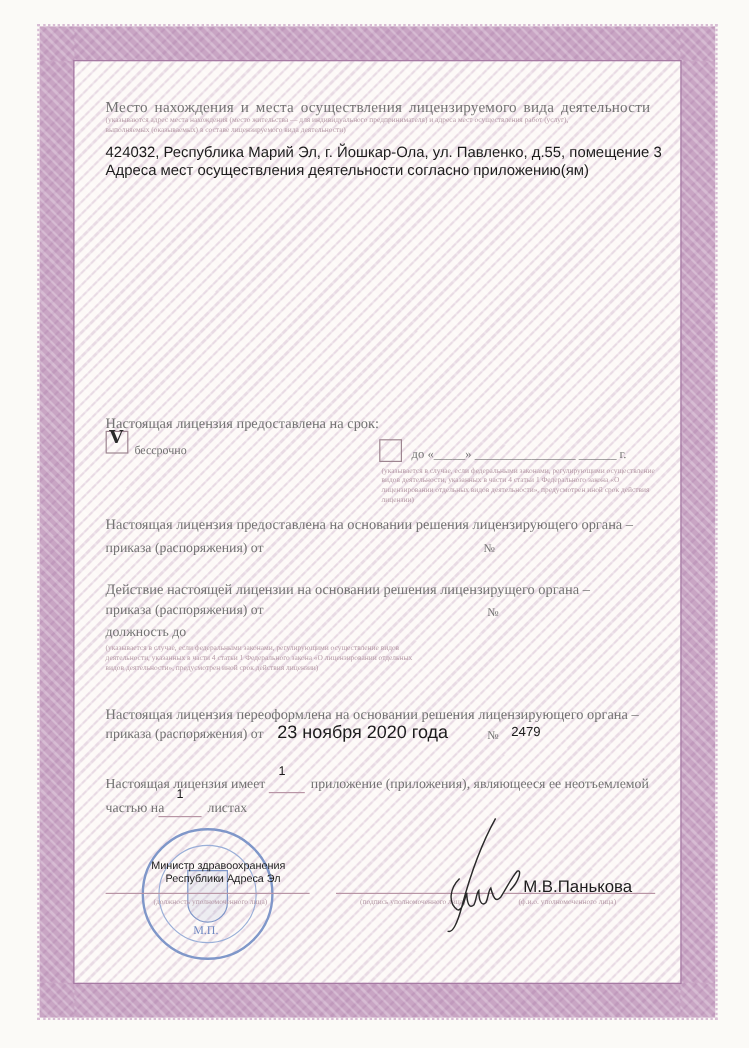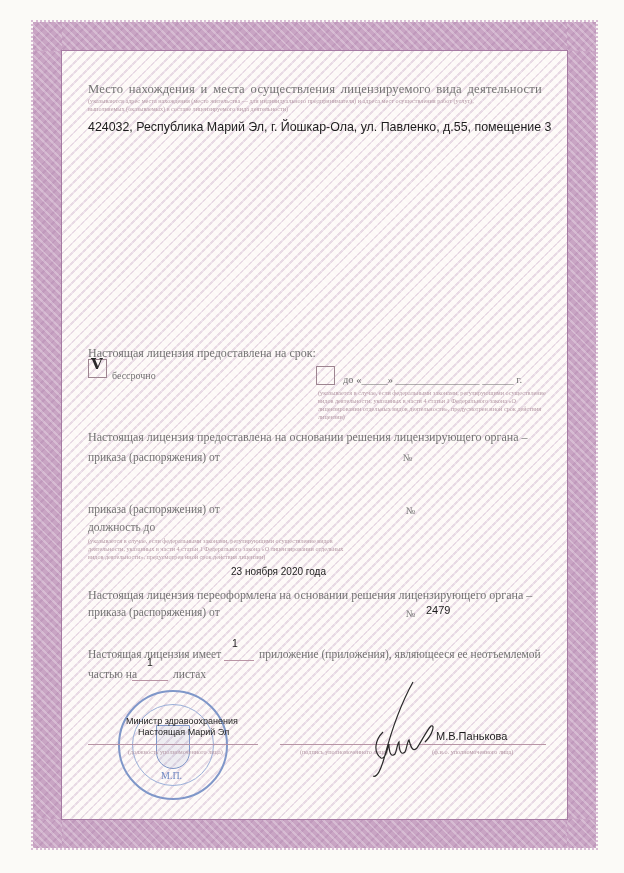--- a/index.html
+++ b/index.html
@@ -40,66 +40,68 @@
 <div class="frame"></div>
 <div class="frame-pattern"></div>
 <div class="frame-inner-line"></div>
 
 <div class="content">
 
   <div class="abs serif heading" style="left:88px;top:82px;width:454px;text-align:justify;text-align-last:justify;">Место нахождения и места осуществления лицензируемого вида деятельности</div>
   <div class="abs serif tiny" style="left:88px;top:97px;width:460px;white-space:nowrap;overflow:hidden;">(указываются адрес места нахождения (место жительства — для индивидуального предпринимателя) и адреса мест осуществления работ (услуг),</div>
   <div class="abs serif tiny" style="left:88px;top:105px;">выполняемых (оказываемых) в составе лицензируемого вида деятельности)</div>
   <div class="abs sans" style="left:88px;top:120px;font-size:12.4px;">424032, Республика Марий Эл, г. Йошкар-Ола, ул. Павленко, д.55, помещение 3</div>
+  <div class="abs sans" style="left:88px;top:135px;font-size:12.4px;">Адреса мест осуществления деятельности согласно приложению(ям)</div>
 
   <div class="abs serif" style="left:88px;top:346px;font-size:12px;text-align:right;">Настоящая лицензия предоставлена на срок:</div>
   <div class="checkbox" style="left:88px;top:359px;"></div>
   <div class="check-mark" style="left:91px;top:355px;">V</div>
   <div class="abs serif" style="left:112px;top:370px;font-size:10px;">бессрочно</div>
 
   <div class="checkbox" style="left:316px;top:366px;"></div>
   <div class="abs serif" style="left:343px;top:374px;font-size:10.5px;">до «_____» ________________ ______ г.</div>
   <div class="abs serif tiny" style="left:318px;top:389px;width:232px;">(указывается в случае, если федеральными законами, регулирующими осуществление видов деятельности, указанных в части 4 статьи 1 Федерального закона «О лицензировании отдельных видов деятельности», предусмотрен иной срок действия лицензии)</div>
 
   <div class="abs serif" style="left:88px;top:430px;font-size:12px;">Настоящая лицензия предоставлена на основании решения лицензирующего органа –</div>
   <div class="abs serif" style="left:88px;top:451px;font-size:11.5px;">приказа (распоряжения)  от</div>
   <div class="abs serif" style="left:403px;top:452px;font-size:10px;">№</div>
 
+  <div class="abs serif" style="left:88px;top:484px;font-size:12px;">Действие настоящей лицензии на основании решения лицензирущего органа –</div>
   <div class="abs serif" style="left:88px;top:503px;font-size:11.5px;">приказа (распоряжения)  от</div>
   <div class="abs serif" style="left:406px;top:505px;font-size:10px;">№</div>
   <div class="abs serif" style="left:88px;top:521px;font-size:11.5px;">должность до</div>
   <div class="abs serif tiny" style="left:88px;top:537px;width:270px;">(указывается в случае, если федеральными законами, регулирующими осуществление видов деятельности, указанных в части 4 статьи 1 Федерального закона «О лицензировании отдельных видов деятельности», предусмотрен иной срок действия лицензии)</div>
 
   <div class="abs serif" style="left:88px;top:588px;font-size:12px;">Настоящая лицензия переоформлена на основании решения лицензирующего органа –</div>
   <div class="abs serif" style="left:88px;top:606px;font-size:11.5px;">приказа (распоряжения)  от</div>
-  <div class="abs sans" style="left:231px;top:566px;font-size:10px;">23  ноября  2020 года</div>
+  <div class="abs sans" style="left:231px;top:602px;font-size:15px;">23  ноября  2020 года</div>
   <div class="abs serif" style="left:406px;top:608px;font-size:10px;">№</div>
   <div class="abs sans" style="left:426px;top:604px;font-size:11px;">2479</div>
 
   <div class="abs sans" style="left:232px;top:637px;font-size:10.5px;">1</div>
   <div class="abs serif" style="left:88px;top:648px;font-size:11.5px;">Настоящая лицензия имеет</div>
   <div class="line" style="left:224px;top:660px;width:30px;"></div>
   <div class="abs serif" style="left:259px;top:648px;font-size:11.5px;">приложение (приложения), являющееся ее неотъемлемой</div>
   <div class="abs sans" style="left:147px;top:656px;font-size:10.5px;">1</div>
   <div class="abs serif" style="left:88px;top:668px;font-size:11.5px;">частью на</div>
   <div class="line" style="left:132px;top:680px;width:36px;"></div>
   <div class="abs serif" style="left:173px;top:668px;font-size:11.5px;">листах</div>
 
   <div class="stamp"></div>
   <div class="stamp-inner"></div>
   <div class="stamp-emblem"></div>
   <div class="stamp-text" style="left:161px;top:770px;font-size:10px;">М.П.</div>
 
   <div class="abs sans" style="left:126px;top:716px;font-size:9px;">Министр здравоохранения</div>
-  <div class="abs sans" style="left:138px;top:727px;font-size:9px;">Настоящая Марий Эл</div>
+  <div class="abs sans" style="left:138px;top:727px;font-size:9px;">Республики Адреса Эл</div>
   <div class="line" style="left:88px;top:744px;width:170px;"></div>
   <div class="abs serif tiny" style="left:128px;top:748px;white-space:nowrap;">(должность уполномоченного лица)</div>
 
   <div class="line" style="left:280px;top:744px;width:132px;"></div>
   <div class="abs serif tiny" style="left:300px;top:748px;white-space:nowrap;">(подпись уполномоченного лица)</div>
   <svg class="sig" width="90" height="100" viewBox="0 0 90 100">
     <path d="M58 2 C48 20,38 45,30 75 C26 90,22 98,18 96 M28 52 C20 60,18 72,26 78 C30 80,32 70,34 64 C34 72,36 78,40 74 C42 70,42 64,44 62 C44 70,46 76,50 72 C52 68,52 62,54 60 C56 68,58 72,62 68 C66 62,72 50,76 46 C80 44,78 54,70 62" fill="none" stroke="#2a2a2a" stroke-width="1.2"></path>
   </svg>
 
-  <div class="abs sans" style="left:436px;top:730px;font-size:11px;">М.В.Панькова</div>
+  <div class="abs sans" style="left:436px;top:730px;font-size:14px;">М.В.Панькова</div>
   <div class="line" style="left:420px;top:744px;width:126px;"></div>
   <div class="abs serif tiny" style="left:432px;top:748px;white-space:nowrap;">(ф.и.о. уполномоченного лица)</div>
 </div>
 
 </body></html>

